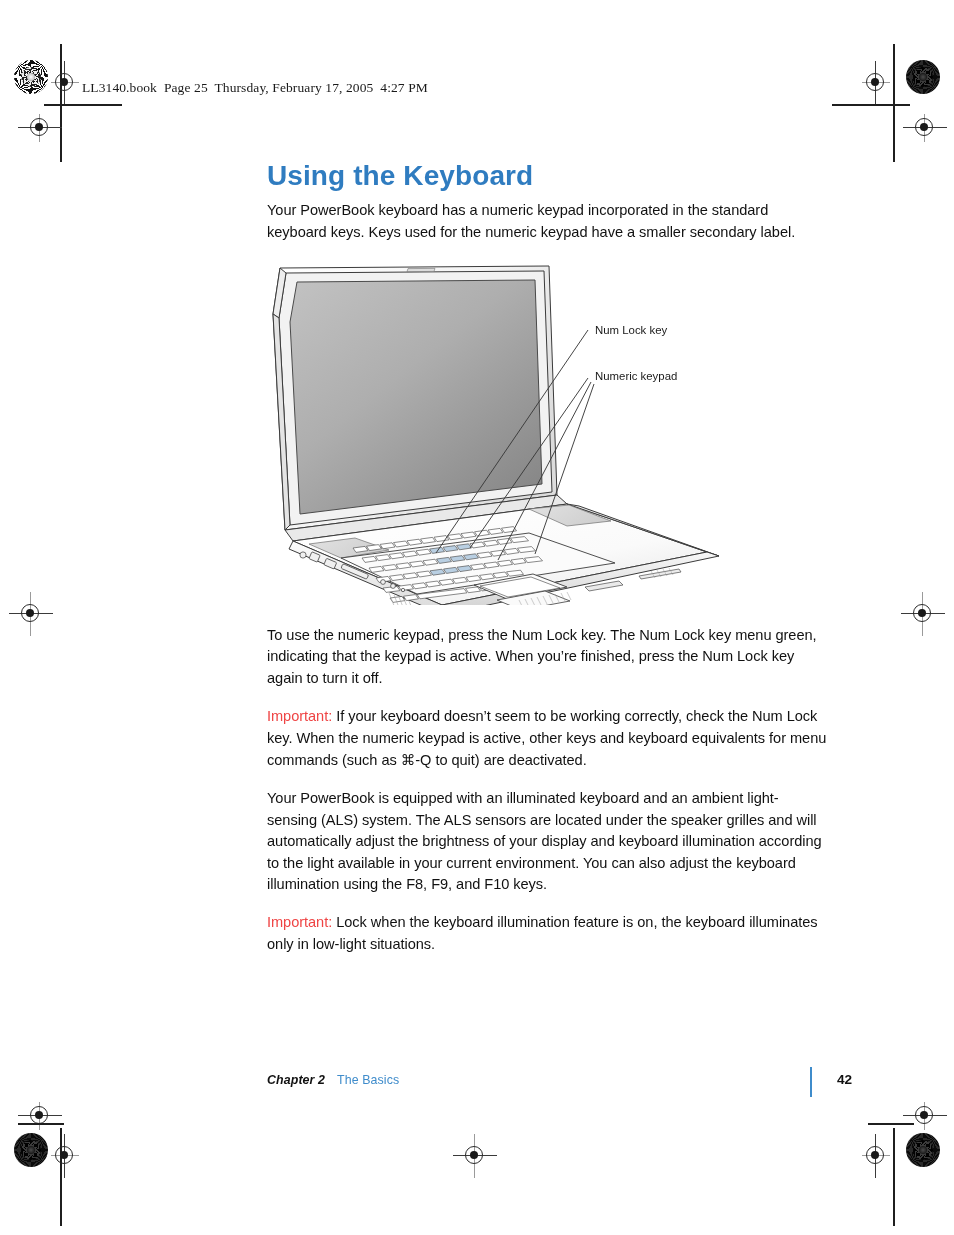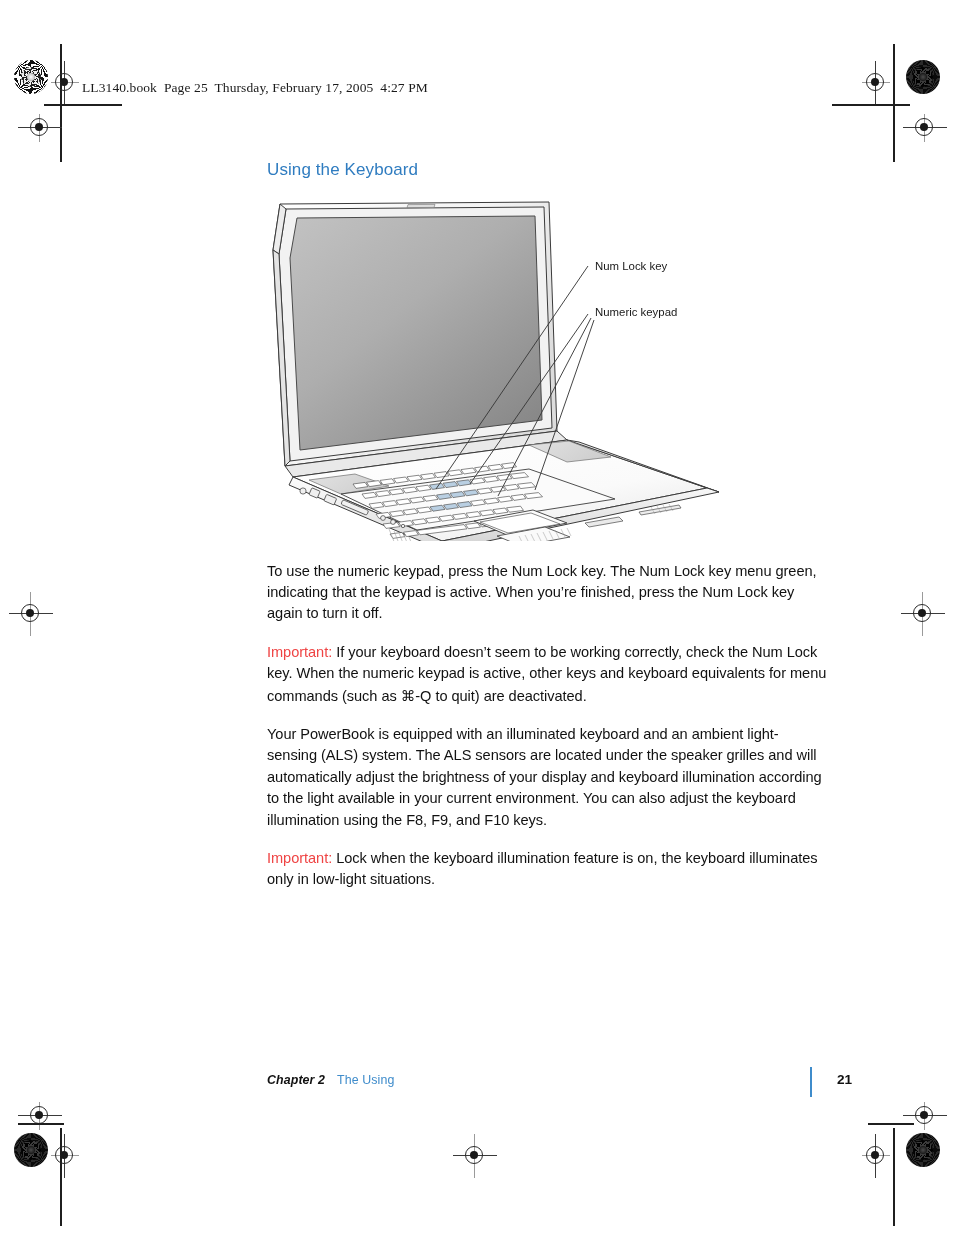--- a/index.html
+++ b/index.html
@@ -121,22 +121,22 @@
   
   #content {
     position: absolute;
     left: 267px;
     top: 160px;
     width: 560px;
   }
 
   h1.section-title {
     margin: 0 0 8px 0;
-    font-size: 17px;
-    font-weight: normal;
+    font-size: 28px;
+    font-weight: bold;
     color: #2f7cc0;
     letter-spacing: .1px;
     line-height: 1.15;
   }
 
   p.body {
     margin: 0 0 17px 0;
     font-size: 14.6px;
     line-height: 21.4px;
     color: #111111;
@@ -308,20 +308,21 @@
       <div class="ring"></div>
       <div class="dot"></div>
   </div>
 
   <div class="bookheader">LL3140.book  Page 25  Thursday, February 17, 2005  4:27 PM</div>
 
   <div id="content">
 
     <h1 class="section-title">Using the Keyboard</h1>
 
+    <p class="body">Your PowerBook keyboard has a numeric keypad incorporated in the standard keyboard keys. Keys used for the numeric keypad have a smaller secondary label.</p>
 
     <div class="figure">
       <svg width="560" height="345" viewBox="0 0 560 345" xmlns="http://www.w3.org/2000/svg">
         <defs>
           <linearGradient id="screenGrad" x1="0" y1="0" x2="0.85" y2="1">
             <stop offset="0%" stop-color="#c2c2c2"></stop>
             <stop offset="45%" stop-color="#aeaeae"></stop>
             <stop offset="100%" stop-color="#878787"></stop>
           </linearGradient>
           <linearGradient id="lidGrad" x1="0" y1="0" x2="1" y2="0.6">
@@ -538,18 +539,18 @@
     <p class="body"><span class="imp">Important:</span><span> If your keyboard doesn’t seem to be working correctly, check the Num Lock key. When the numeric keypad is active, other keys and keyboard equivalents for menu commands (such as </span><span class="cmdglyph">⌘</span><span>-Q to quit) are deactivated.</span></p>
 
     <p class="body">Your PowerBook is equipped with an illuminated keyboard and an ambient light-sensing (ALS) system. The ALS sensors are located under the speaker grilles and will automatically adjust the brightness of your display and keyboard illumination according to the light available in your current environment. You can also adjust the keyboard illumination using the F8, F9, and F10 keys.</p>
 
     <p class="body tight"><span class="imp">Important:</span><span> Lock when the keyboard illumination feature is on, the keyboard illuminates only in low-light situations.</span></p>
 
   </div>
 
   <div id="footer">
     <span class="foot-chapter">Chapter 2</span>
-    <span class="foot-title">The Using</span>
+    <span class="foot-title">The Basics</span>
     <span class="foot-rule"></span>
-    <span class="foot-page">21</span>
+    <span class="foot-page">42</span>
   </div>
 
 </div>
 
 </body></html>

